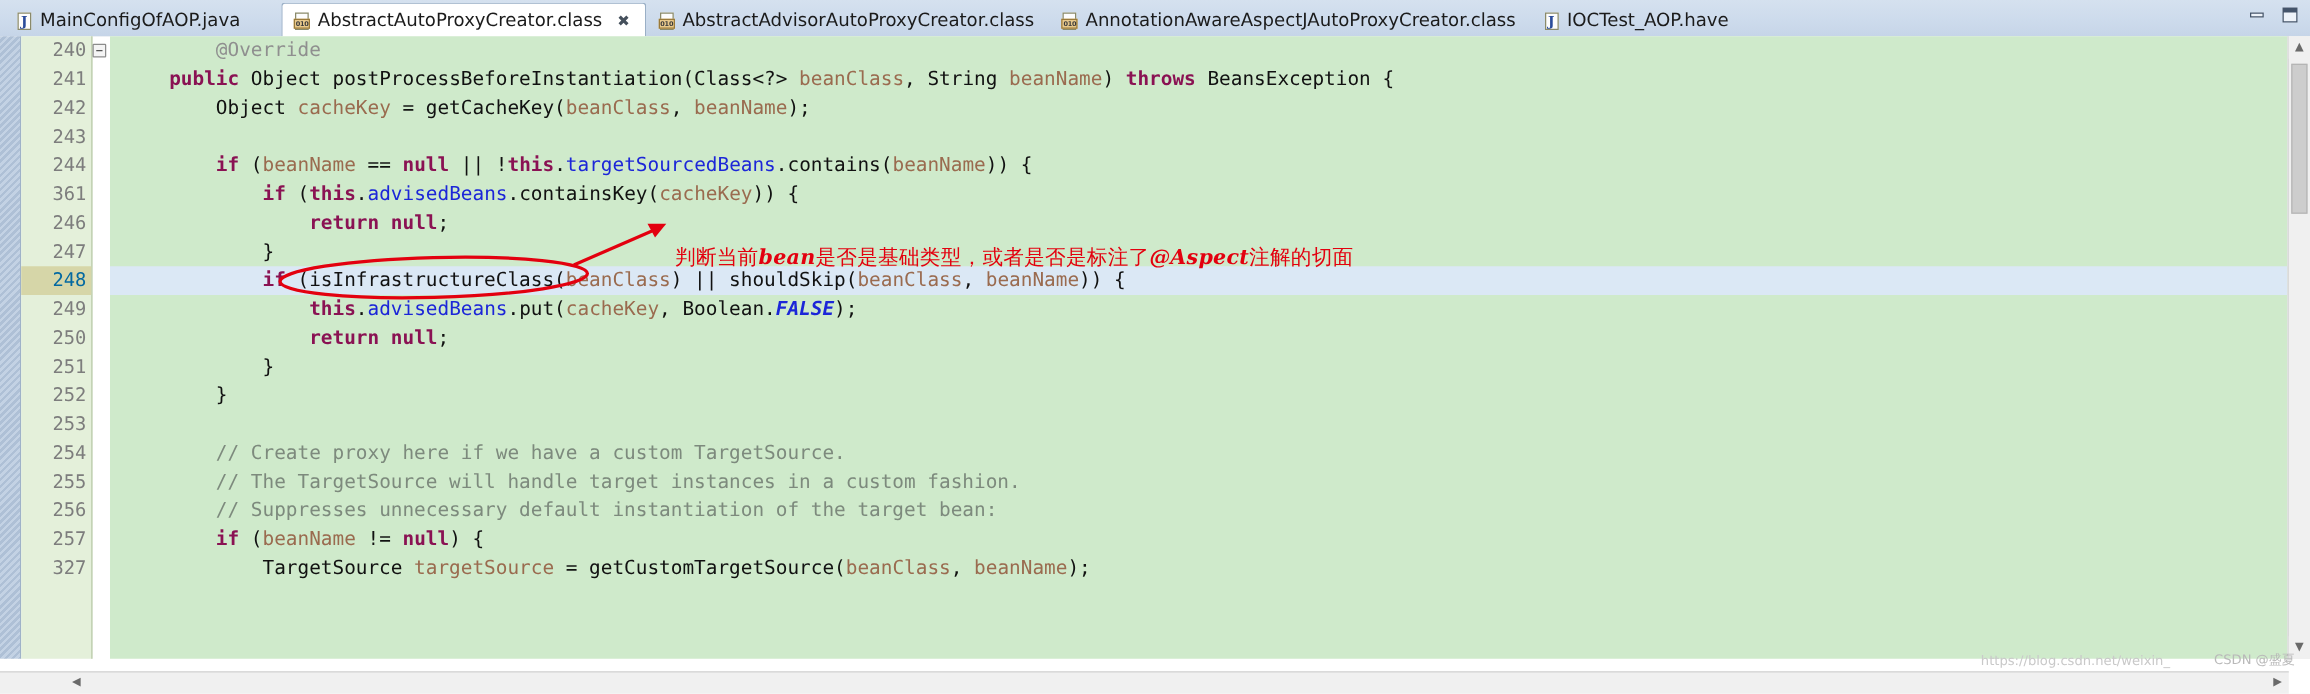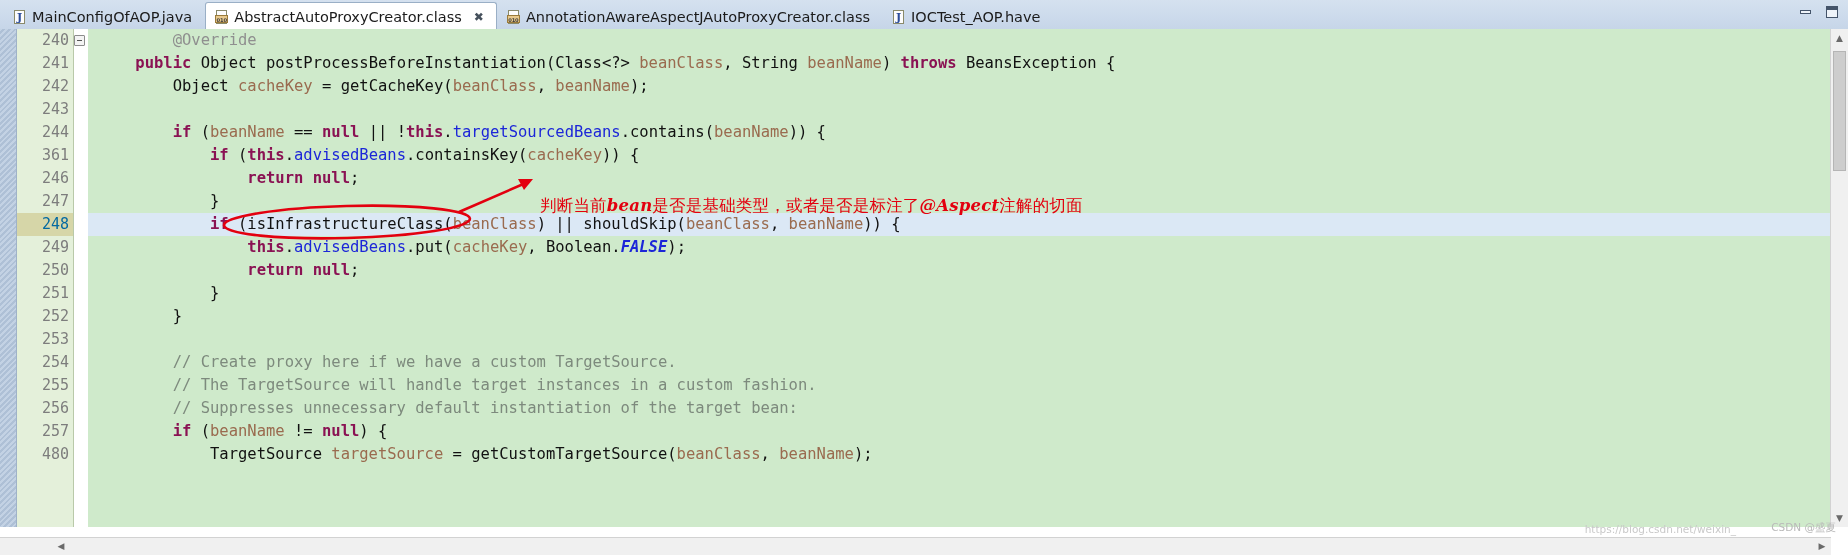--- a/index.html
+++ b/index.html
@@ -24,20 +24,21 @@
     font-size:14.5px;color:#1b1b1b;white-space:nowrap;
     font-family:"DejaVu Sans",sans-serif;
     position:relative;top:1px;
   }
   .tab.inactive{background:transparent;}
   .tab.active{
     background:#ffffff;
     border:1px solid #9aafc6;border-bottom:none;
     border-top-left-radius:3px;border-top-right-radius:3px;
     height:27px;
+    margin-left:20px;
   }
   .tab-close{font-size:12px;color:#45505c;margin-left:7px;}
   .ficon{
     width:14px;height:16px;flex:0 0 14px;position:relative;display:inline-block;
   }
   
   .ficon.java::before{
     content:"";position:absolute;left:1px;top:1px;width:11px;height:14px;
     background:#fdfdfd;border:1px solid #8a8a6a;box-sizing:border-box;
   }
@@ -157,20 +158,24 @@
       <span class="ficon java"></span>
       <span>MainConfigOfAOP.java</span>
     </div>
 
     <div class="tab active">
       <span class="ficon cls"></span>
       <span>AbstractAutoProxyCreator.class</span>
       <span class="tab-close">✖</span>
     </div>
 
+    <div class="tab inactive">
+      <span class="ficon cls"></span>
+      <span>AbstractAdvisorAutoProxyCreator.class</span>
+    </div>
 
     <div class="tab inactive">
       <span class="ficon cls"></span>
       <span>AnnotationAwareAspectJAutoProxyCreator.class</span>
     </div>
 
     <div class="tab inactive">
       <span class="ficon java"></span>
       <span>IOCTest_AOP.have</span>
     </div>
@@ -197,21 +202,21 @@
         <div class="ln hl">248</div>
         <div class="ln">249</div>
         <div class="ln">250</div>
         <div class="ln">251</div>
         <div class="ln">252</div>
         <div class="ln">253</div>
         <div class="ln">254</div>
         <div class="ln">255</div>
         <div class="ln">256</div>
         <div class="ln">257</div>
-        <div class="ln">480</div>
+        <div class="ln">327</div>
       </div>
 
     <div class="codearea">
       <div class="codeinner" id="codeinner">
           <div class="code"><span class="plain">        </span><span class="ann">@Override</span></div>
           <div class="code"><span class="plain">    </span><span class="kw">public</span><span class="plain"> Object postProcessBeforeInstantiation(Class&lt;?&gt; </span><span class="par">beanClass</span><span class="plain">, String </span><span class="par">beanName</span><span class="plain">) </span><span class="kw">throws</span><span class="plain"> BeansException {</span></div>
           <div class="code"><span class="plain">        Object </span><span class="par">cacheKey</span><span class="plain"> = getCacheKey(</span><span class="par">beanClass</span><span class="plain">, </span><span class="par">beanName</span><span class="plain">);</span></div>
           <div class="code"><span class="plain"></span></div>
           <div class="code"><span class="plain">        </span><span class="kw">if</span><span class="plain"> (</span><span class="par">beanName</span><span class="plain"> == </span><span class="kw">null</span><span class="plain"> || !</span><span class="kw">this</span><span class="plain">.</span><span class="fld">targetSourcedBeans</span><span class="plain">.contains(</span><span class="par">beanName</span><span class="plain">)) {</span></div>
           <div class="code"><span class="plain">            </span><span class="kw">if</span><span class="plain"> (</span><span class="kw">this</span><span class="plain">.</span><span class="fld">advisedBeans</span><span class="plain">.containsKey(</span><span class="par">cacheKey</span><span class="plain">)) {</span></div>

